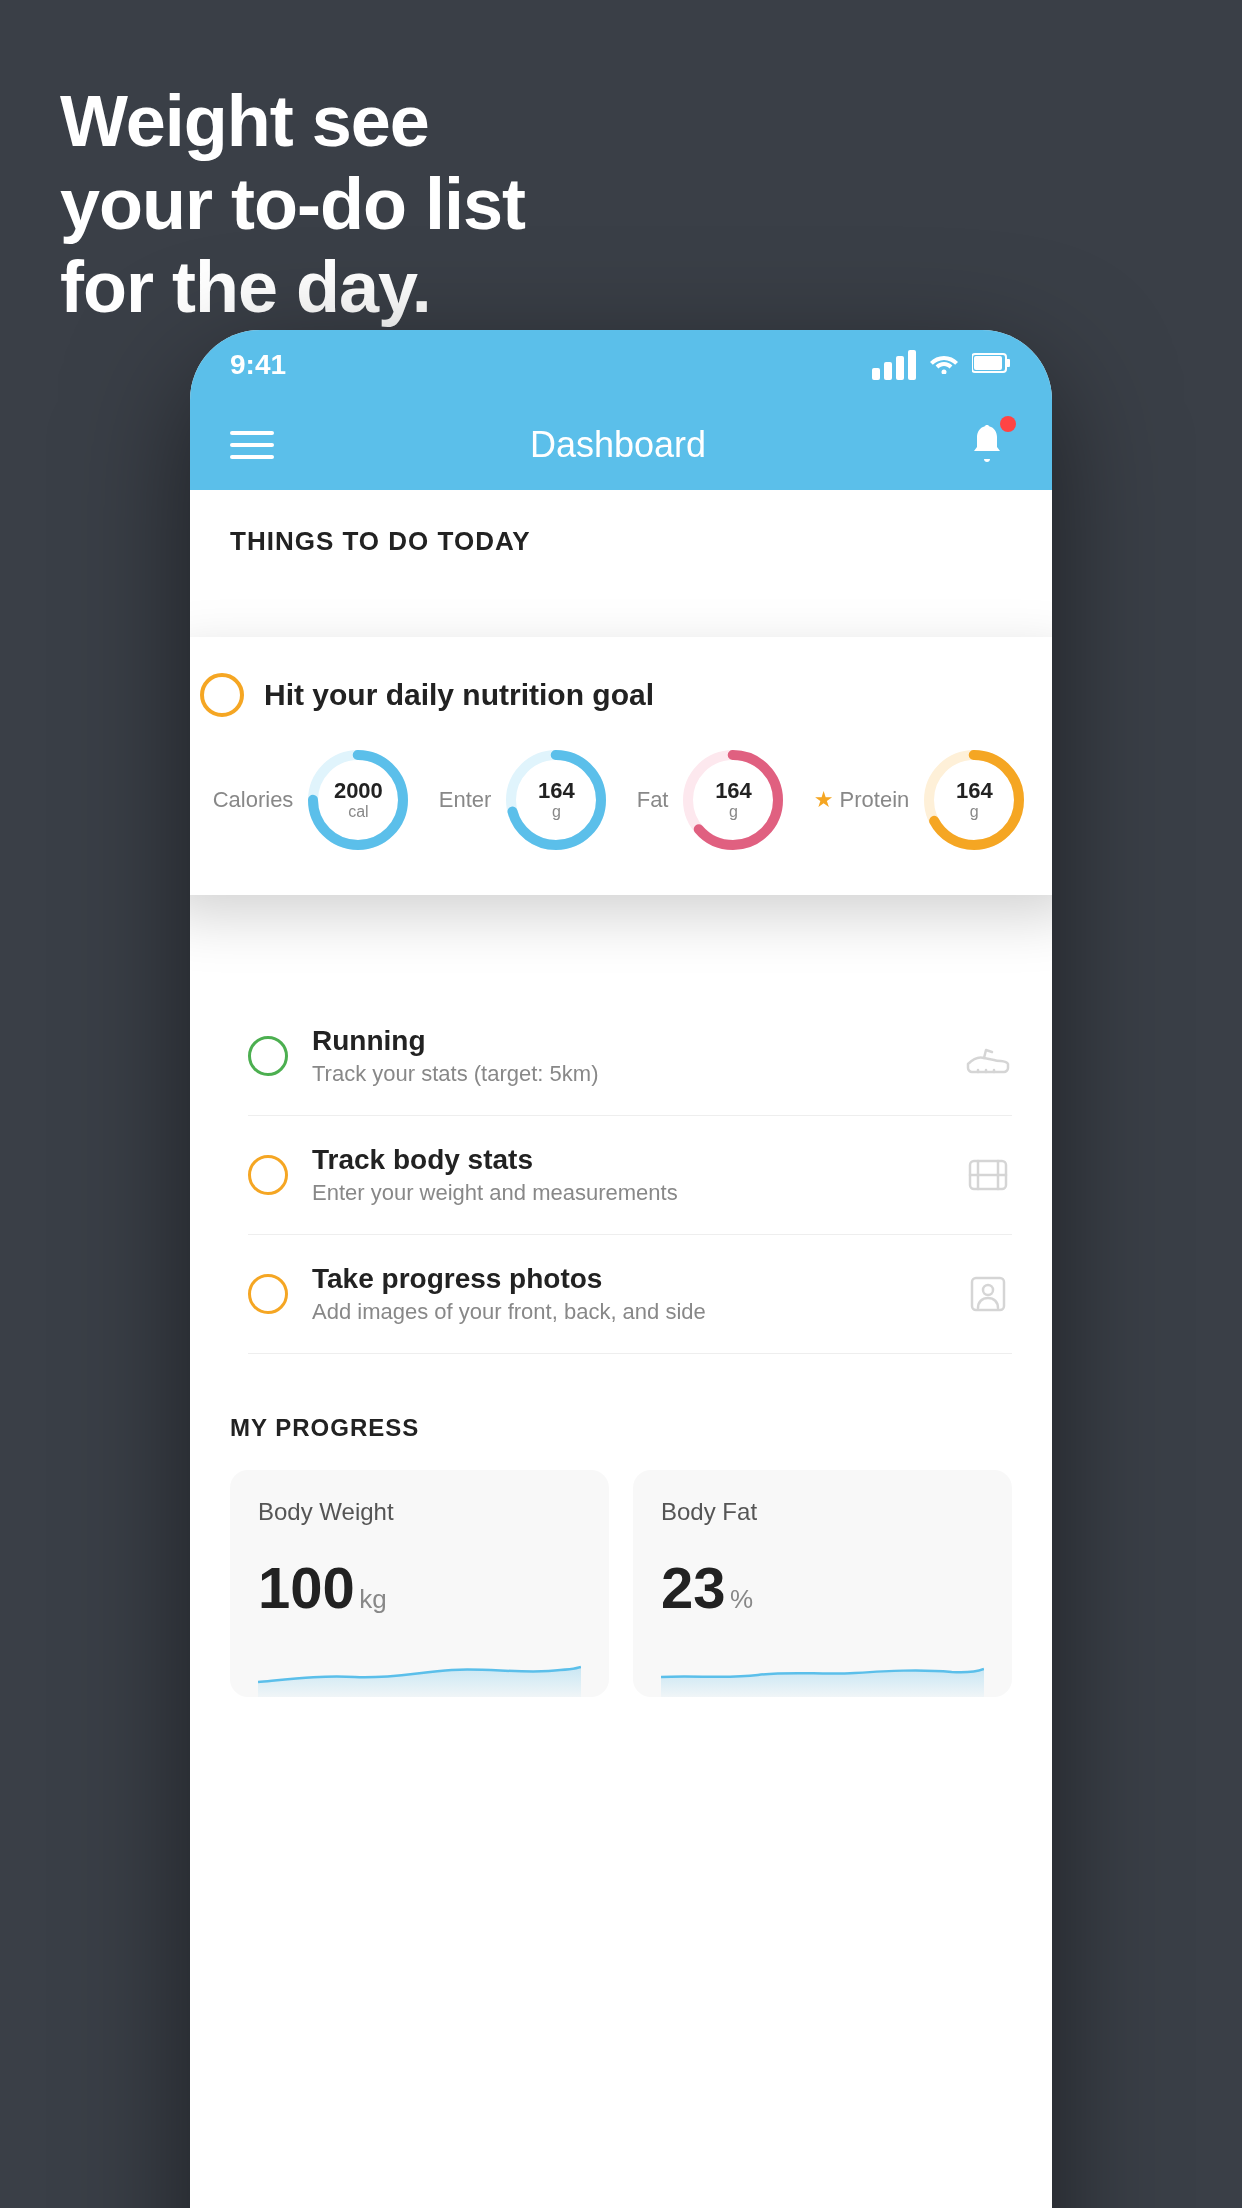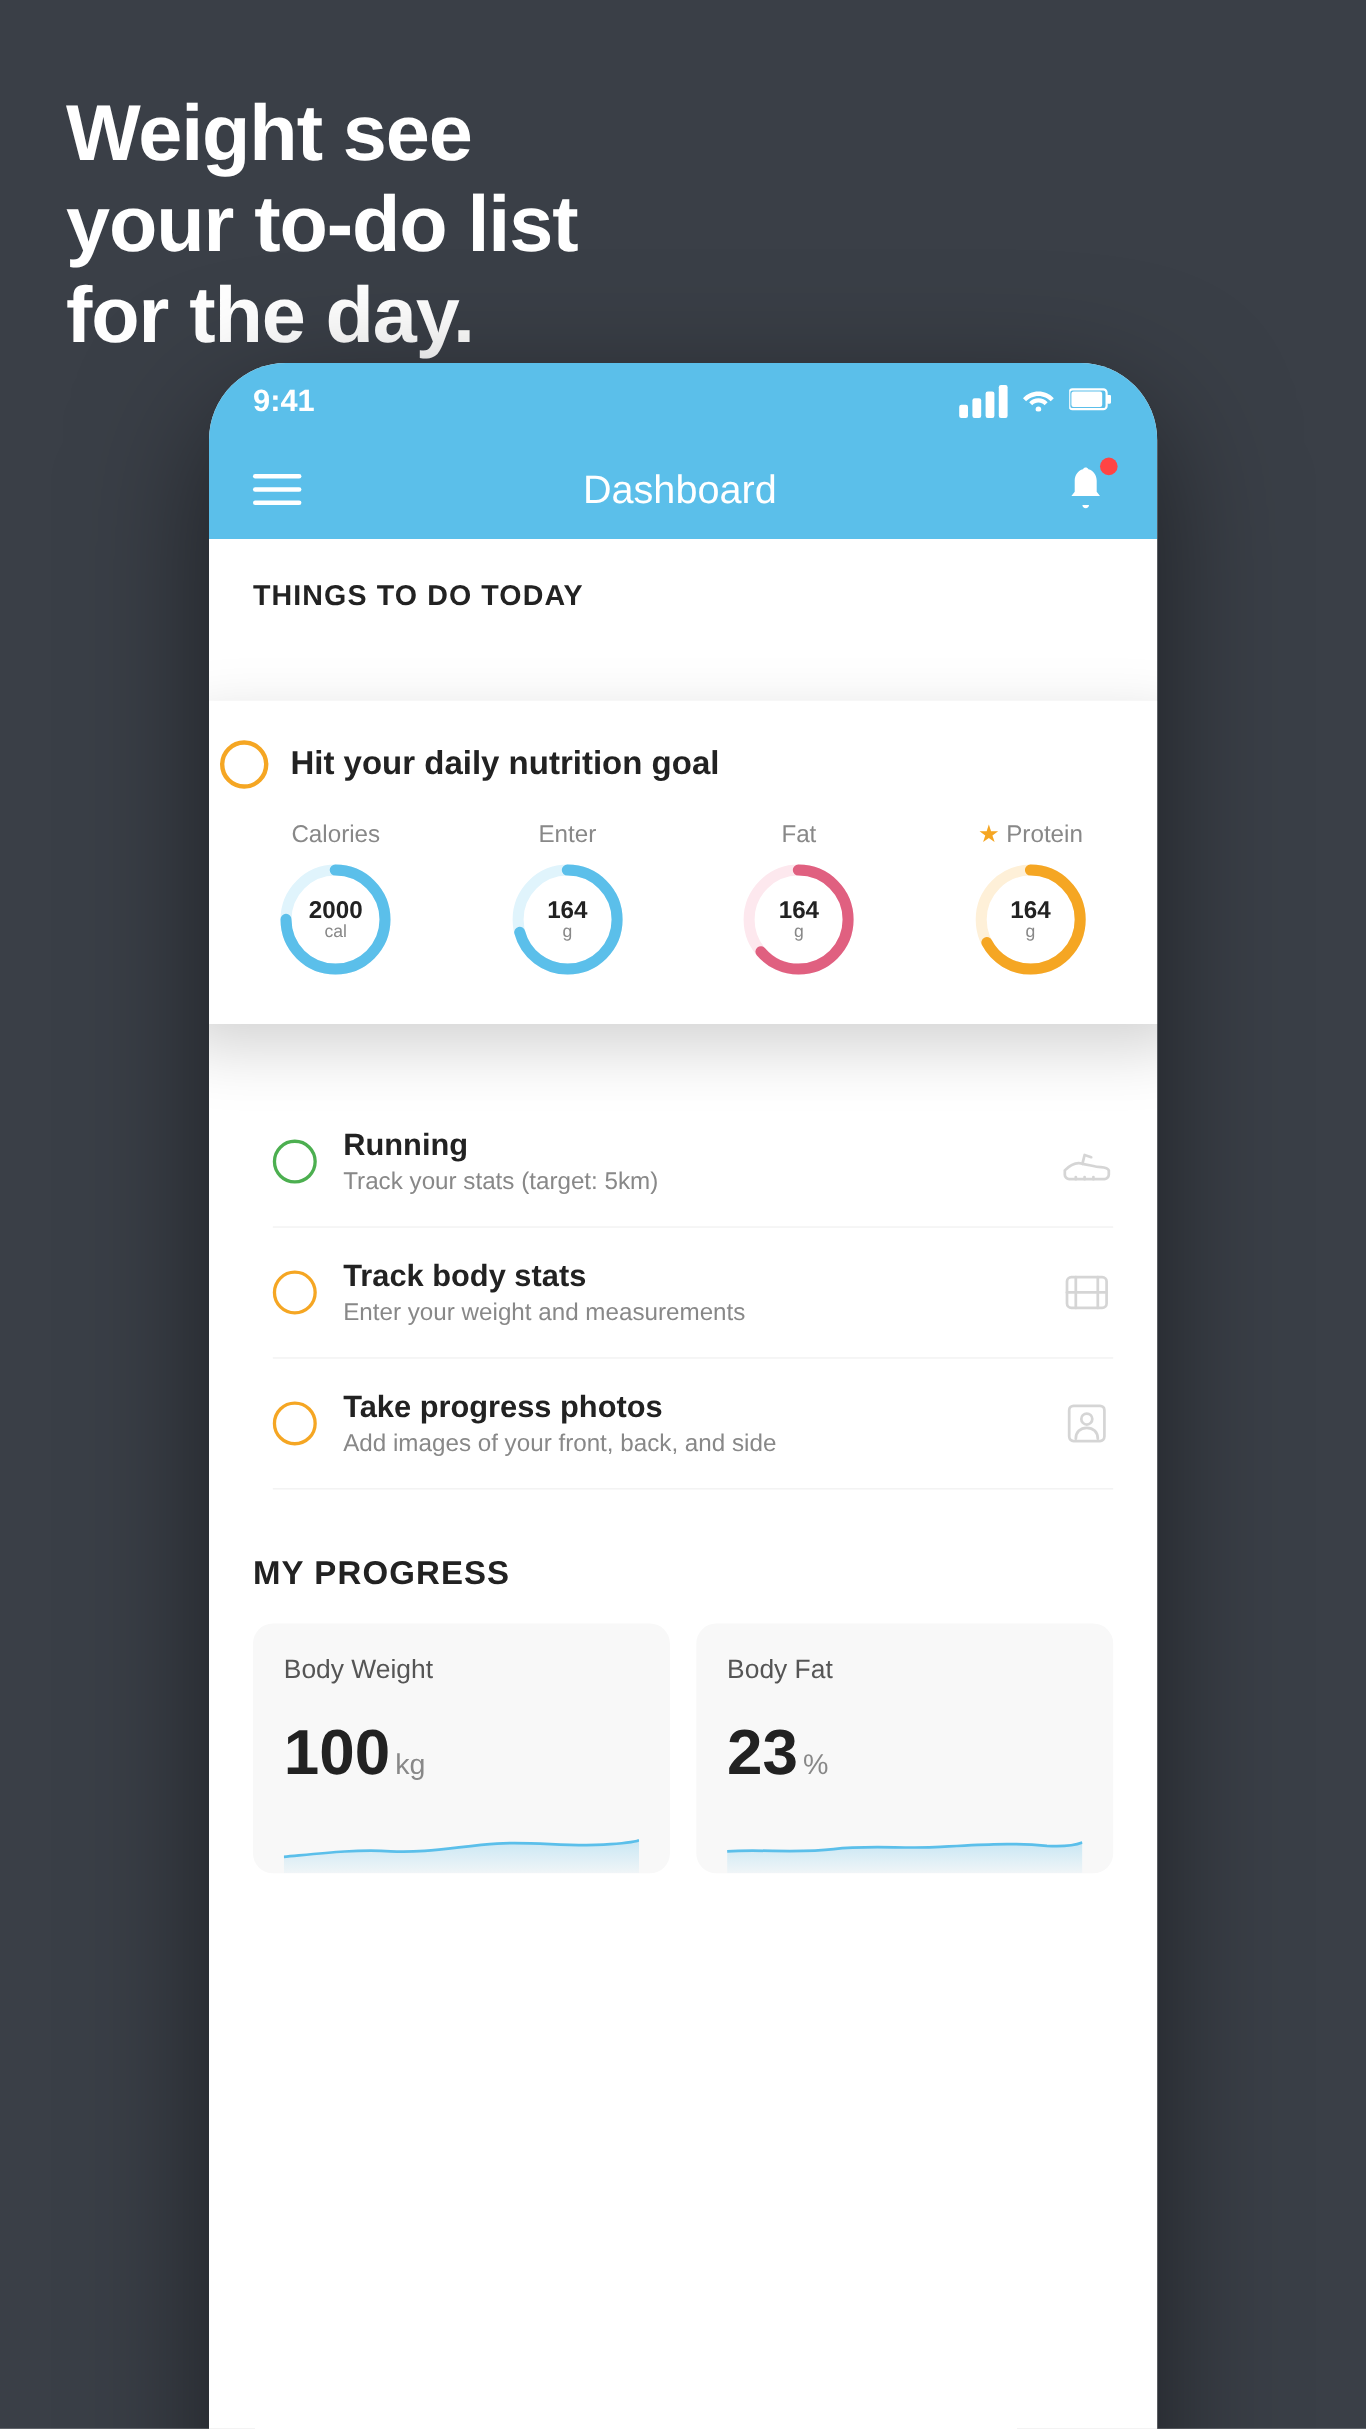--- a/index.html
+++ b/index.html
@@ -161,21 +161,21 @@
       font-weight: 600;
       color: #222;
     }
     .nutrition-circles {
       display: flex;
       justify-content: space-around;
       align-items: flex-start;
     }
     .nutrition-item {
       display: flex;
-      flex-direction: column;
+      flex-direction: row;
       align-items: center;
       gap: 10px;
     }
     .nutrition-label {
       font-size: 22px;
       color: #888;
       display: flex;
       align-items: center;
       gap: 6px;
     }
@@ -254,21 +254,21 @@
       opacity: 0.4;
     }
 
     
     .progress-section {
       padding: 40px 40px 30px;
       position: relative;
       top: 440px;
     }
     .progress-title {
-      font-size: 30px;
+      font-size: 24px;
       font-weight: 800;
       letter-spacing: 1px;
       color: #222;
       text-transform: uppercase;
       margin-bottom: 28px;
     }
     .progress-cards {
       display: flex;
       gap: 24px;
     }

